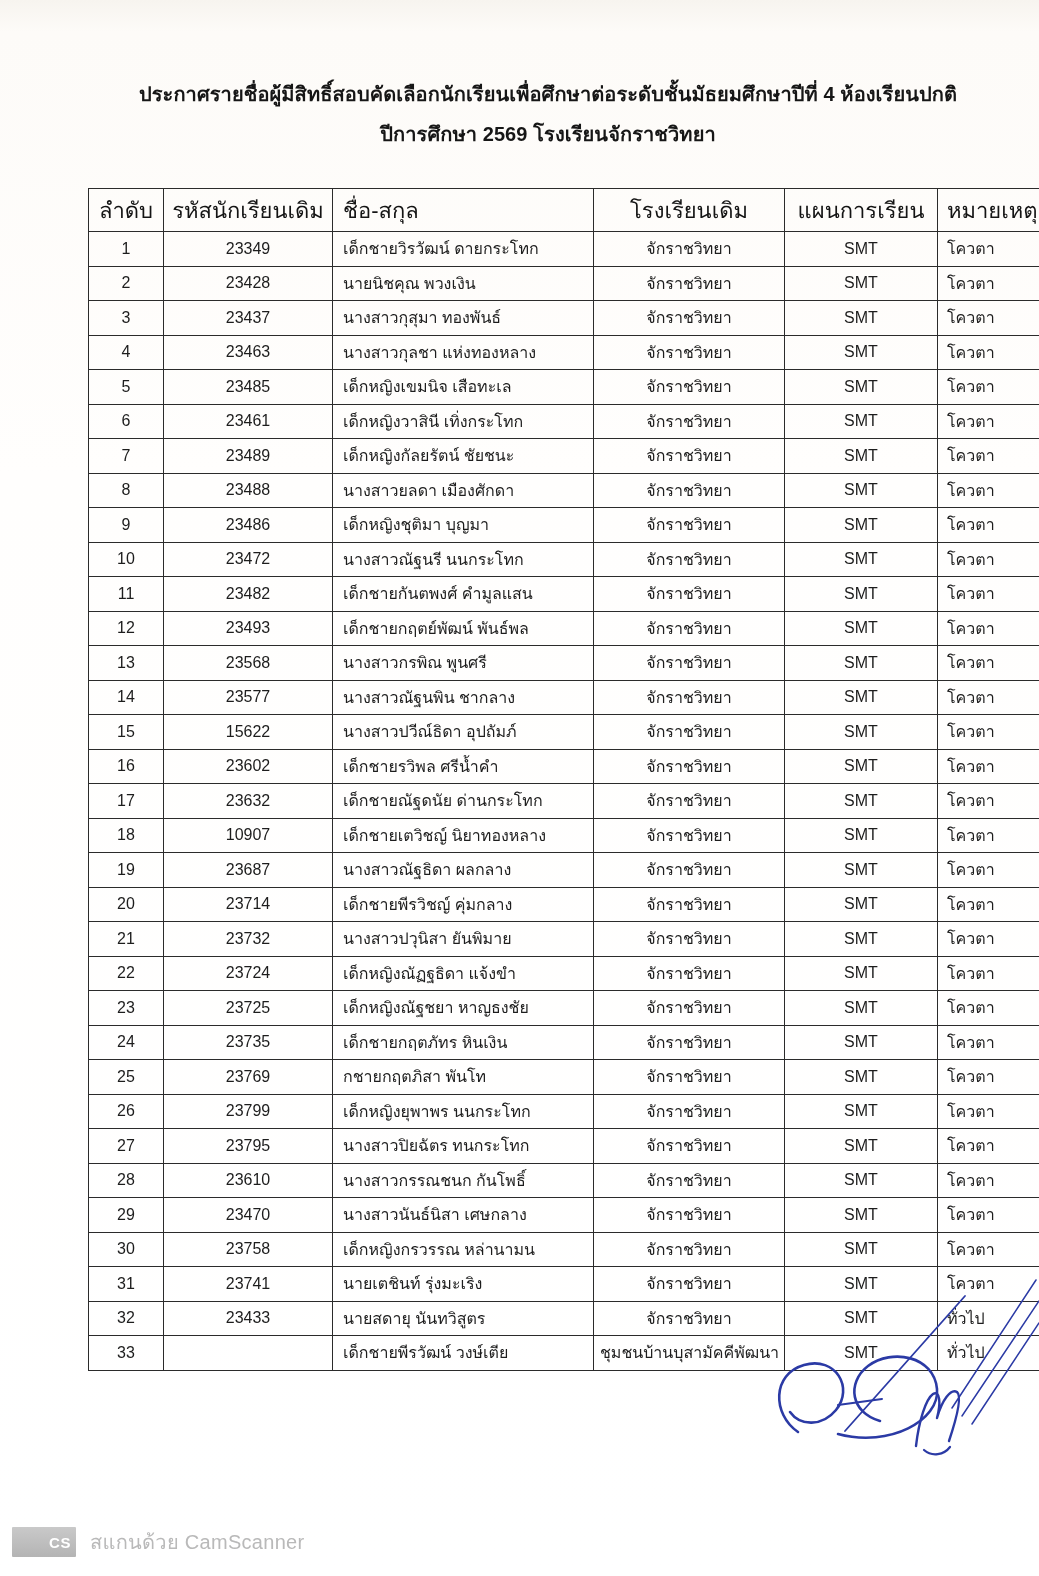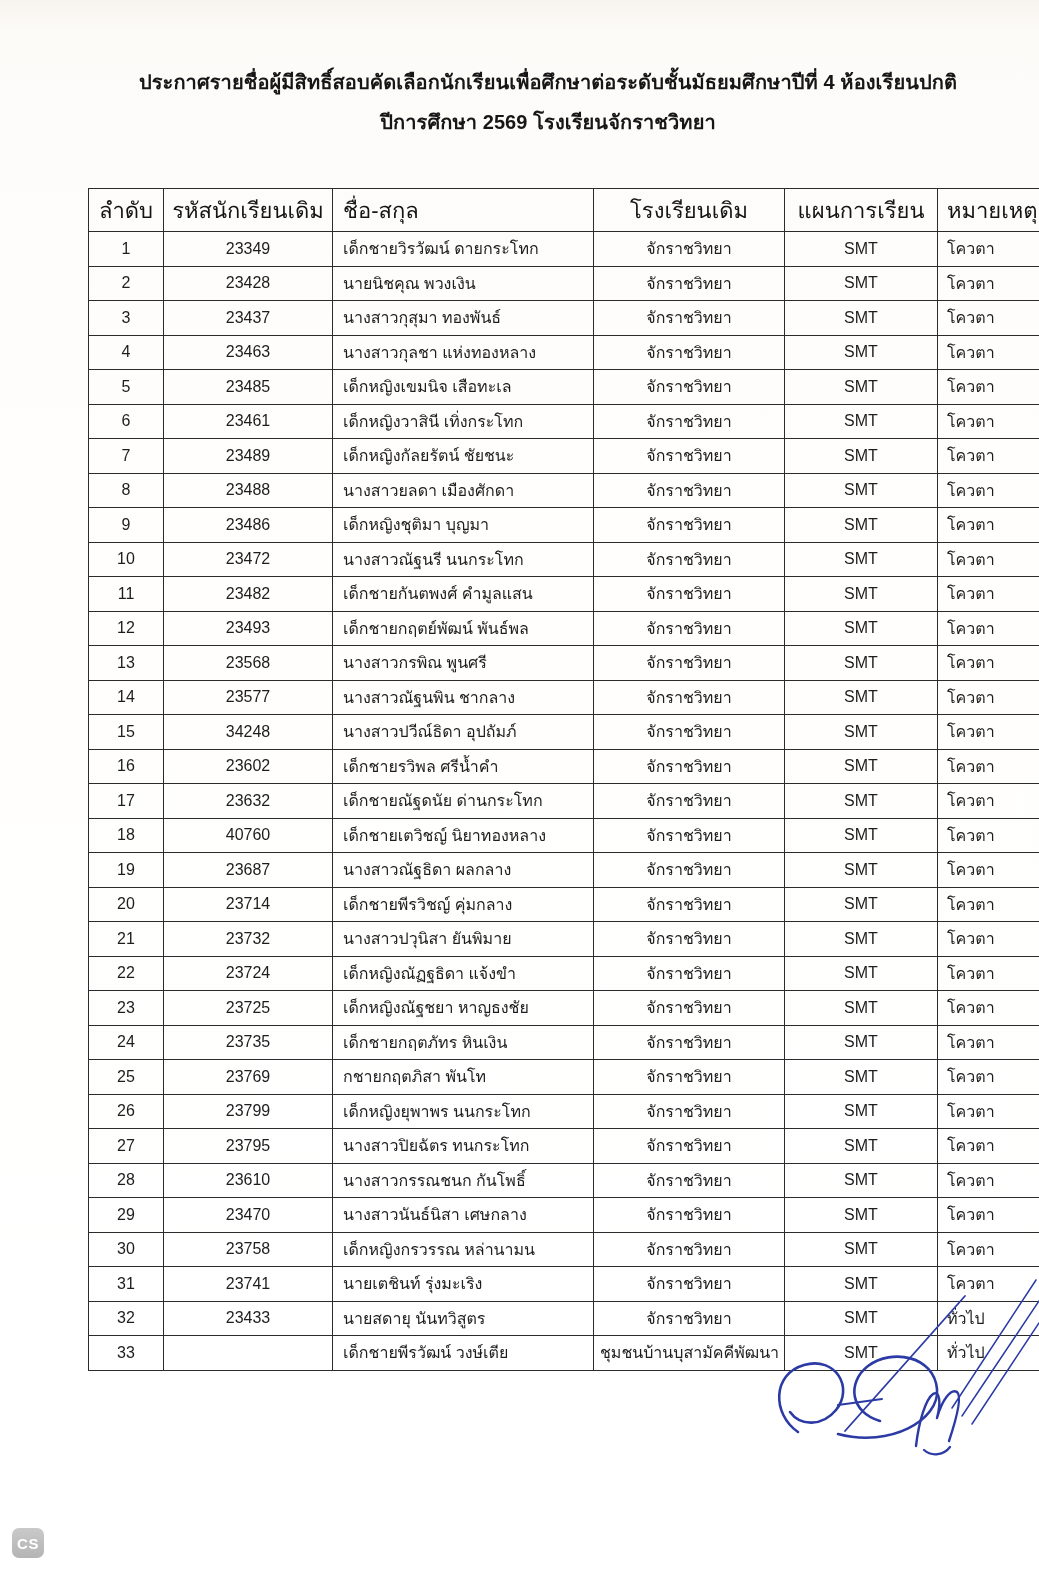--- a/index.html
+++ b/index.html
@@ -17,21 +17,21 @@
   }
   .title-block{
     position:absolute;left:88px;top:68px;width:920px;
     text-align:center;
   }
   .title-line{
     font-weight:bold;
     font-size:20px;
     line-height:1.0;
     color:#161616;
-    margin:4px 0 20px 0;
+    margin:16px 0 20px 0;
     letter-spacing:.1px;
   }
   table.students{
     position:absolute;left:88px;top:188px;
     width:920px;
     border-collapse:collapse;
     table-layout:fixed;
     background:transparent;
   }
   table.students th, table.students td{
@@ -61,24 +61,25 @@
     position:absolute;left:0;top:0;width:1039px;height:1576px;
     pointer-events:none;
   }
   .footer-bar{
     position:absolute;left:12px;bottom:18px;
     display:flex;align-items:center;gap:14px;
   }
   .cs-badge{
     width:32px;height:30px;
     background:linear-gradient(180deg,#c9c9c9,#b4b4b4);
-    border-radius:7px;
+    border-radius:1px;
     display:flex;align-items:center;justify-content:center;
     color:#ffffff;font-weight:bold;font-size:15px;
     letter-spacing:.5px;
+    padding-left:32px;
   }
   .footer-text{
     font-size:20px;
     color:#b9b9b9;
     letter-spacing:.3px;
   }
 </style>
 </head>
 <body>
 
@@ -208,21 +209,21 @@
         <tr>
           <td>14</td>
           <td>23577</td>
           <td>นางสาวณัฐนพิน ชากลาง</td>
           <td>จักราชวิทยา</td>
           <td>SMT</td>
           <td>โควตา</td>
         </tr>
         <tr>
           <td>15</td>
-          <td>34248</td>
+          <td>15622</td>
           <td>นางสาวปวีณ์ธิดา อุปถัมภ์</td>
           <td>จักราชวิทยา</td>
           <td>SMT</td>
           <td>โควตา</td>
         </tr>
         <tr>
           <td>16</td>
           <td>23602</td>
           <td>เด็กชายรวิพล ศรีน้ำคำ</td>
           <td>จักราชวิทยา</td>
@@ -232,21 +233,21 @@
         <tr>
           <td>17</td>
           <td>23632</td>
           <td>เด็กชายณัฐดนัย ด่านกระโทก</td>
           <td>จักราชวิทยา</td>
           <td>SMT</td>
           <td>โควตา</td>
         </tr>
         <tr>
           <td>18</td>
-          <td>40760</td>
+          <td>10907</td>
           <td>เด็กชายเตวิชญ์ นิยาทองหลาง</td>
           <td>จักราชวิทยา</td>
           <td>SMT</td>
           <td>โควตา</td>
         </tr>
         <tr>
           <td>19</td>
           <td>23687</td>
           <td>นางสาวณัฐธิดา ผลกลาง</td>
           <td>จักราชวิทยา</td>
@@ -382,15 +383,16 @@
       <path d="M838 1405 L882 1399" stroke-width="2.0"></path>
 
       <path d="M952 1408 L1036 1280" stroke-width="1.5"></path>
       <path d="M962 1416 L1039 1301" stroke-width="1.5"></path>
       <path d="M972 1424 L1039 1323" stroke-width="1.5"></path>
     </g>
   </svg>
 
   <div class="footer-bar">
     <div class="cs-badge">CS</div>
+    <div class="footer-text">สแกนด้วย CamScanner</div>
   </div>
 
 </div>
 
 </body></html>

